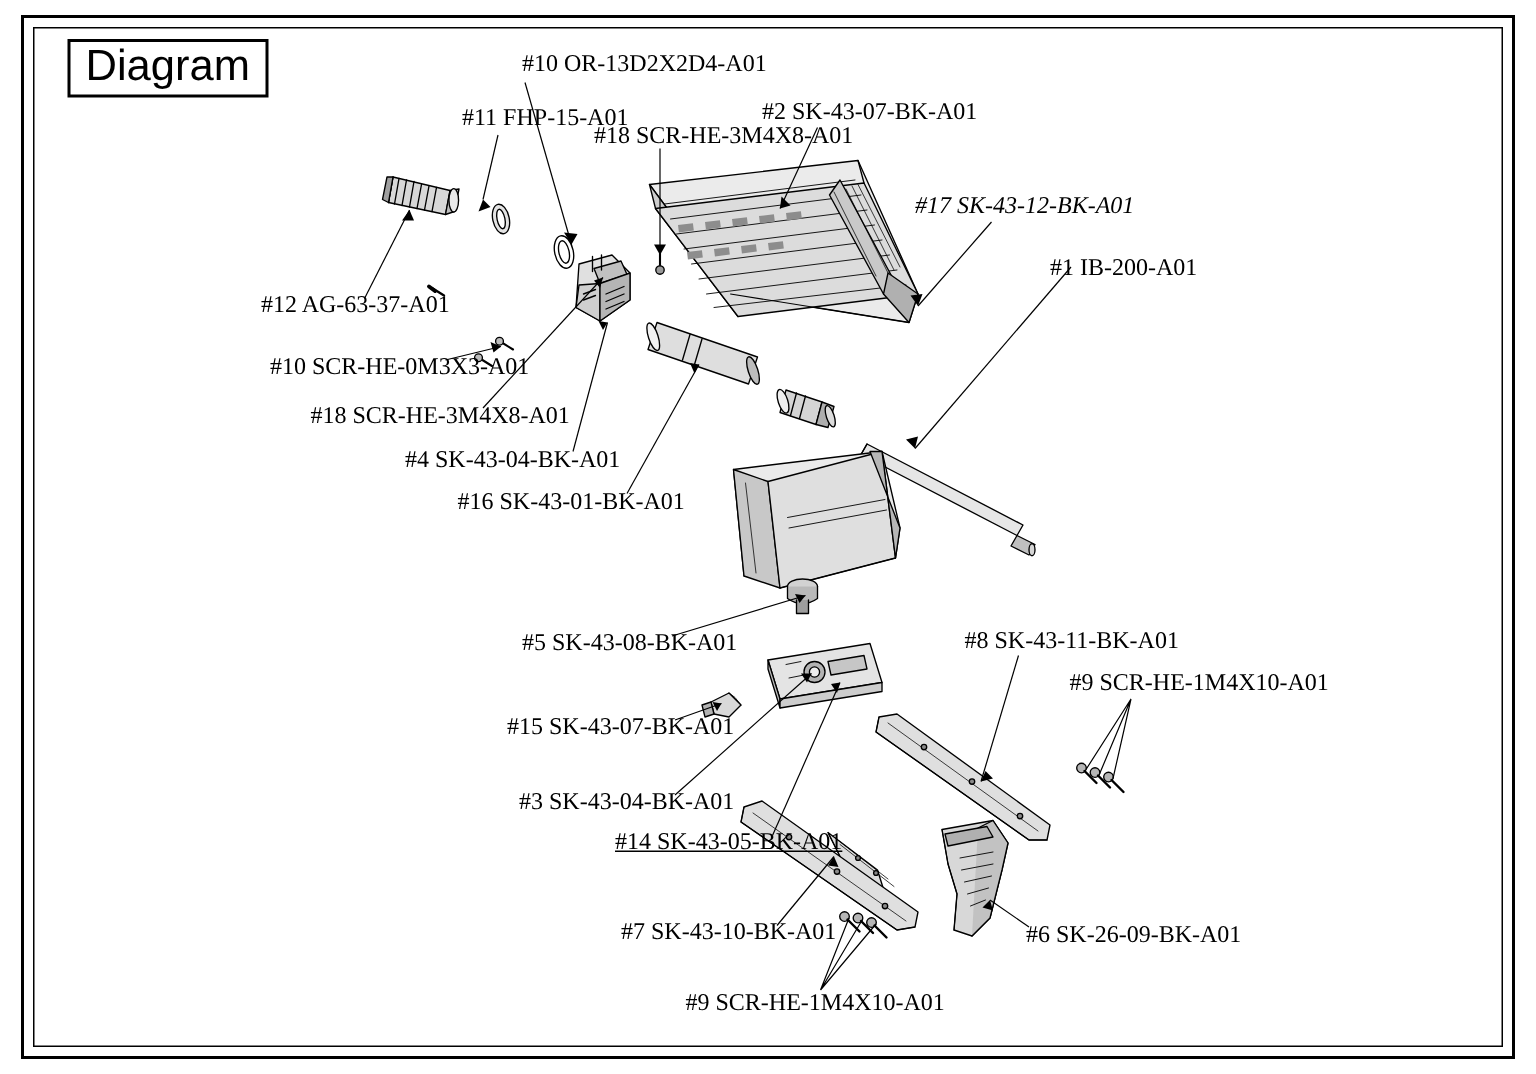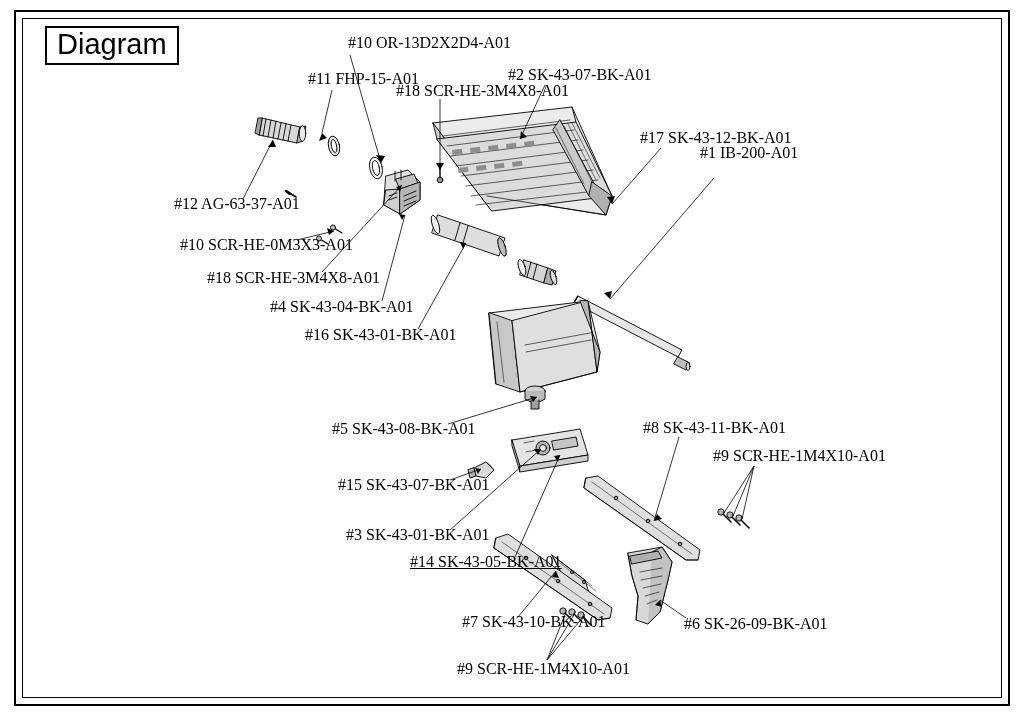--- a/index.html
+++ b/index.html
@@ -344,30 +344,30 @@
       <path d="M560 455 L554 456 L558 462 Z"></path>
       <path d="M481 469 L475 468 L478 474 Z"></path>
       <path d="M660 600 L655 605 L662 607 Z"></path>
     </g>
   </svg>
 
   <div class="label" style="left:348px; top:35px;">#10 OR-13D2X2D4-A01</div>
   <div class="label" style="left:308px; top:71px;">#11 FHP-15-A01</div>
   <div class="label" style="left:396px; top:83px;">#18 SCR-HE-3M4X8-A01</div>
   <div class="label" style="left:508px; top:67px;">#2 SK-43-07-BK-A01</div>
-  <div class="label" style="left:640px; top:130px;">#17 SK-43-12-BK-A01</div>
-  <div class="label" style="left:700px; top:145px;">#1 IB-200-A01</div>
+  <div class="label" style="left:610px; top:130px;font-style:italic;">#17 SK-43-12-BK-A01</div>
+  <div class="label" style="left:700px; top:171px;">#1 IB-200-A01</div>
   <div class="label" style="left:174px; top:196px;">#12 AG-63-37-A01</div>
   <div class="label" style="left:180px; top:237px;">#10 SCR-HE-0M3X3-A01</div>
   <div class="label" style="left:207px; top:270px;">#18 SCR-HE-3M4X8-A01</div>
   <div class="label" style="left:270px; top:299px;">#4 SK-43-04-BK-A01</div>
   <div class="label" style="left:305px; top:327px;">#16 SK-43-01-BK-A01</div>
-  <div class="label" style="left:332px; top:421px;">#5 SK-43-08-BK-A01</div>
+  <div class="label" style="left:348px; top:421px;">#5 SK-43-08-BK-A01</div>
   <div class="label" style="left:643px; top:420px;">#8 SK-43-11-BK-A01</div>
   <div class="label" style="left:713px; top:448px;">#9 SCR-HE-1M4X10-A01</div>
   <div class="label" style="left:338px; top:477px;">#15 SK-43-07-BK-A01</div>
-  <div class="label" style="left:346px; top:527px;">#3 SK-43-01-BK-A01</div>
+  <div class="label" style="left:346px; top:527px;">#3 SK-43-04-BK-A01</div>
   <div class="label" style="left:410px; top:554px;text-decoration:underline;">#14 SK-43-05-BK-A01</div>
   <div class="label" style="left:684px; top:616px;">#6 SK-26-09-BK-A01</div>
-  <div class="label" style="left:414px; top:614px;margin-left:48px;">#7 SK-43-10-BK-A01</div>
+  <div class="label" style="left:414px; top:614px;">#7 SK-43-10-BK-A01</div>
   <div class="label" style="left:457px; top:661px;">#9 SCR-HE-1M4X10-A01</div>
 
 </div>
 
 </body></html>

